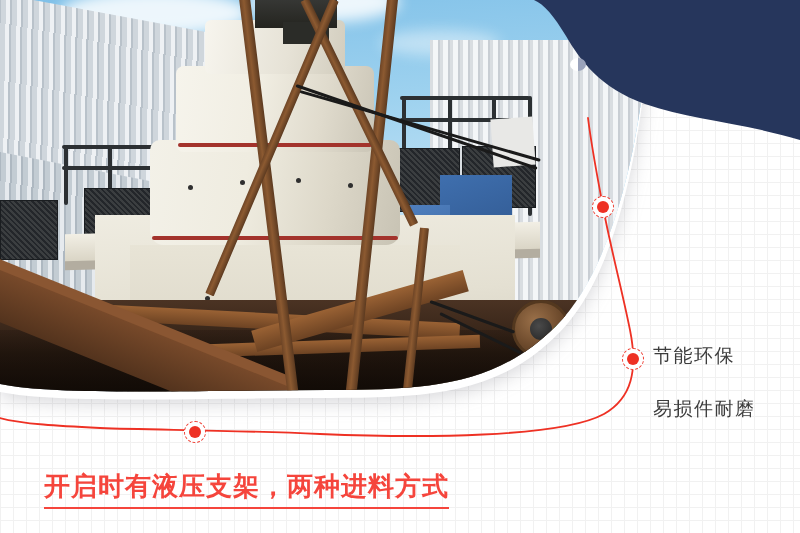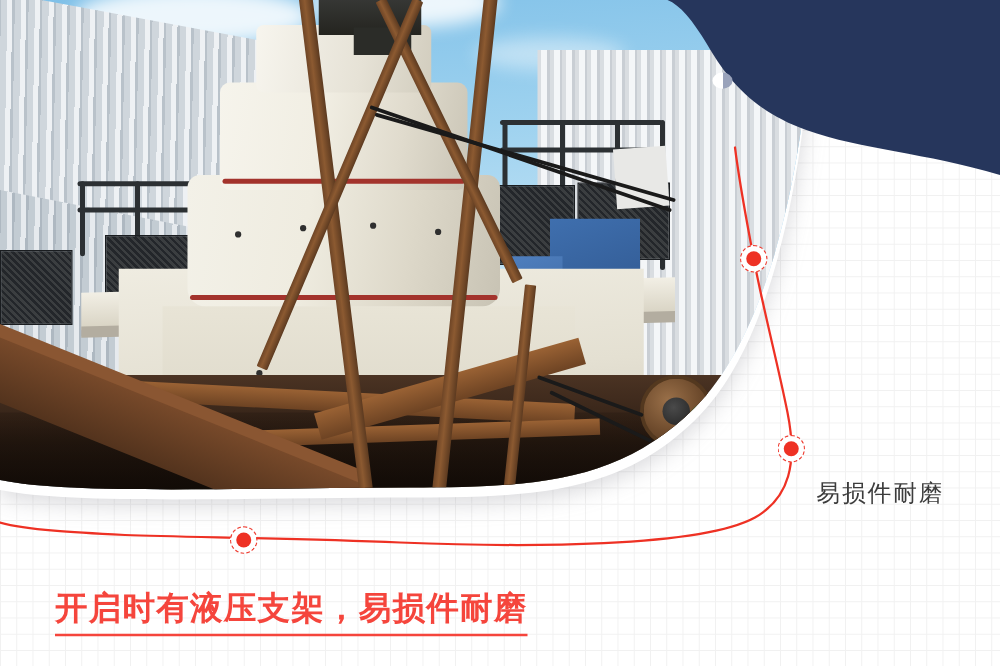--- a/index.html
+++ b/index.html
@@ -306,21 +306,21 @@
     position:absolute;
     z-index:9;
     color:#3c3c3c;
     font-size:19px;
     letter-spacing:1.5px;
     white-space:nowrap;
     font-family:"DejaVu Sans","Liberation Sans",sans-serif;
   }
   #feat1 { left:641px; top:192px; }
   #feat2 { left:653px; top:343px; }
-  #feat3 { left:653px; top:382px;text-align:right; }
+  #feat3 { left:653px; top:396px;text-align:right; }
 
   
   #title {
     position:absolute;
     z-index:10;
     left:597px; top:42px;
     color:#ffffff;
     font-size:29px;
     font-weight:bold;
     letter-spacing:.5px;
@@ -536,17 +536,18 @@
   <div class="dot" id="dot1">
       <i></i>
     </div>
   <div class="dot" id="dot2">
       <i></i>
     </div>
   <div class="dot" id="dot3">
       <i></i>
     </div>
 
+  <div class="feat" id="feat2">节能环保</div>
   <div class="feat" id="feat3">易损件耐磨</div>
 
-  <div id="caption">开启时有液压支架，易损件耐磨</div>
+  <div id="caption">开启时有液压支架，两种进料方式</div>
 
 </div>
 
 </body></html>

